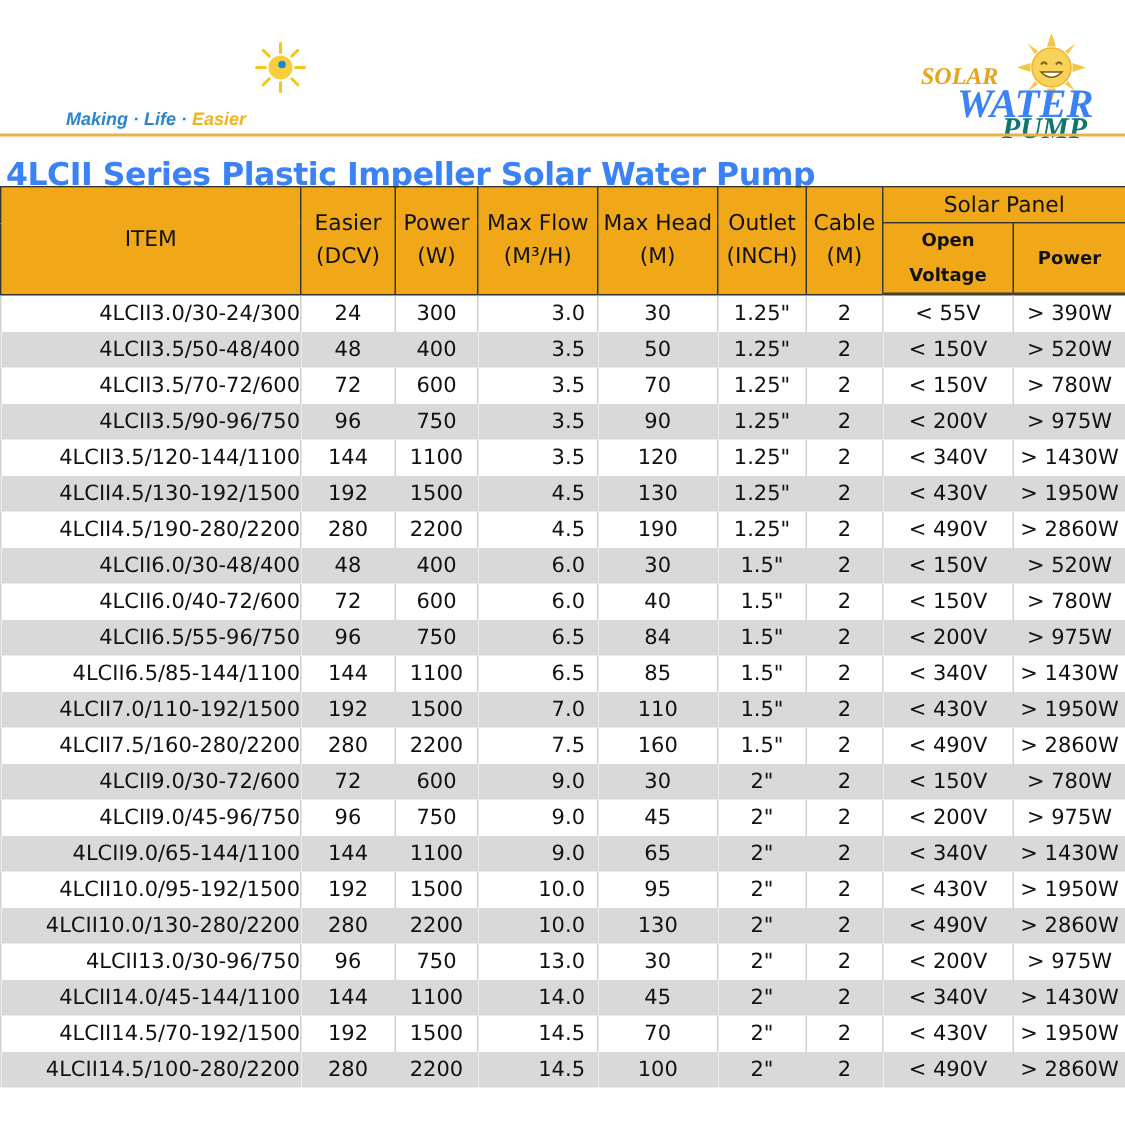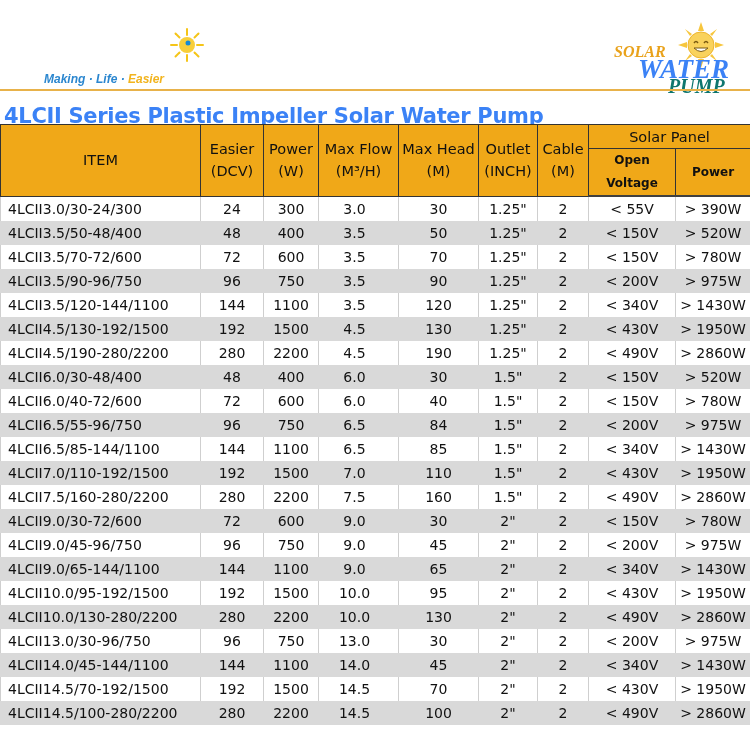--- a/index.html
+++ b/index.html
@@ -14,22 +14,22 @@
   .b2-water { position:absolute; left:30px; top:37px; font-family:"Liberation Serif", serif; font-weight:bold; font-style:italic; font-size:27px; color:#3b82f6; line-height:20px; }
   .b2-pump { position:absolute; left:60px; top:54px; font-family:"Liberation Serif", serif; font-weight:bold; font-style:italic; font-size:20px; color:#0f766e; line-height:20px; }
   .b2-sun { position:absolute; left:70px; top:0px; width:46px; height:46px; }
   .gold-line { position:absolute; left:0; top:89px; width:750px; height:2px; background:#e8b24a; }
   .title { position:absolute; left:4px; top:102px; font-family:"DejaVu Sans", sans-serif; font-weight:bold; font-size:21px; color:#3b82f6; line-height:28px; white-space:nowrap; letter-spacing:-0.3px; }
   table { position:absolute; left:0; top:124px; width:750px; border-collapse:collapse; table-layout:fixed; font-family:"DejaVu Sans", sans-serif; font-size:14px; color:#111; }
   th { background:#f0a818; font-weight:normal; font-size:14.5px; border:1px solid #333; padding:0; line-height:22px; color:#111; }
   th.sub { font-size:12px; line-height:23px; }
   th.solar { height:23px; }
   td { height:24px; padding:0; text-align:center; border-left:1px solid #cfcfcf; border-right:1px solid #cfcfcf; line-height:24px; white-space:nowrap; overflow:hidden; }
-  td.item { text-align:left; padding-left:7px; }
-  td.flow { text-align:center; padding-right:8px; }
+  td.item { text-align:right; padding-left:7px; }
+  td.flow { text-align:right; padding-right:8px; }
   tr.alt td { background:#d9d9d9; border-left-color:#d9d9d9; border-right-color:#d9d9d9; }
   tr.hdr-bottom th { border-bottom:2px solid #404040;font-weight:bold; }
 </style>
 </head>
 <body>
 
 <div class="logo">
   <svg class="logo-sun" viewBox="0 0 34 34">
     <g stroke="#f5c518" stroke-width="2" stroke-linecap="round">
       <line x1="17" y1="1" x2="17" y2="7"></line>

